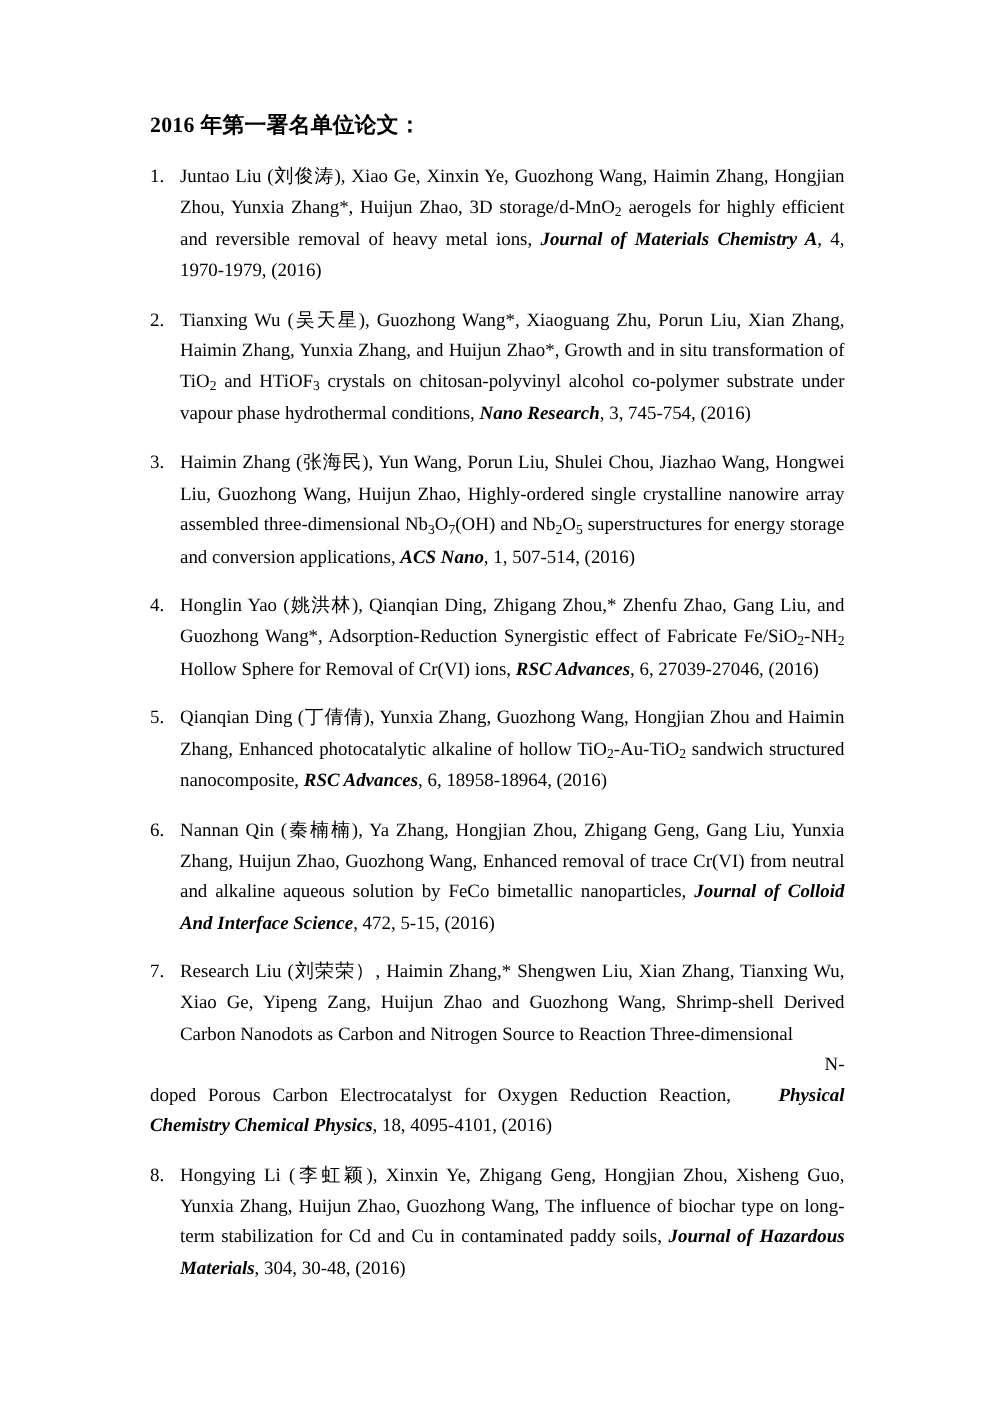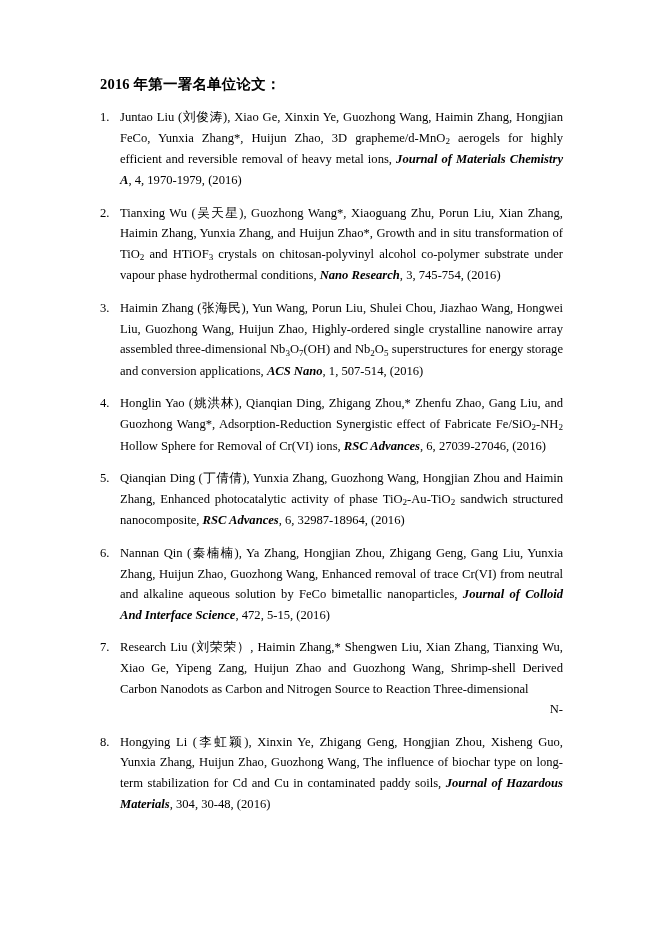--- a/index.html
+++ b/index.html
@@ -81,57 +81,61 @@
 </head>
 <body>
 
 <div class="page">
   <div class="content">
 
     <div class="doc-title">2016 年第一署名单位论文：</div>
 
     <div class="entry">
       <span class="entry-num">1.</span>
-      <span class="entry-text"><span>Juntao Liu (刘俊涛), Xiao Ge, Xinxin Ye, Guozhong Wang, Haimin Zhang, Hongjian FeCo, Yunxia Zhang*, Huijun Zhao,</span> <span>3D grapheme/d-MnO</span><sub>2</sub><span> aerogels for highly efficient and reversible removal of heavy metal ions,</span> <em class="journal">Journal of Materials Chemistry A</em><span>, 4, 1970-1979, (2016)</span></span>
+      <span class="entry-text"><span>Juntao Liu (刘俊涛), Xiao Ge, Xinxin Ye, Guozhong Wang, Haimin Zhang, Hongjian Zhou, Yunxia Zhang*, Huijun Zhao,</span> <span>3D storage/d-MnO</span><sub>2</sub><span> aerogels for highly efficient and reversible removal of heavy metal ions,</span> <em class="journal">Journal of Materials Chemistry A</em><span>, 4, 1970-1979, (2016)</span></span>
     </div>
 
     <div class="entry">
       <span class="entry-num">2.</span>
       <span class="entry-text"><span>Tianxing Wu (吴天星), Guozhong Wang*, Xiaoguang Zhu, Porun Liu, Xian Zhang, Haimin Zhang, Yunxia Zhang, and Huijun Zhao*,</span> <span>Growth and in situ transformation of TiO</span><sub>2</sub><span> and HTiOF</span><sub>3</sub><span> crystals on chitosan-polyvinyl alcohol co-polymer substrate under vapour phase hydrothermal conditions,</span> <em class="journal">Nano Research</em><span>, 3, 745-754, (2016)</span></span>
     </div>
 
     <div class="entry">
       <span class="entry-num">3.</span>
       <span class="entry-text"><span>Haimin Zhang (张海民), Yun Wang, Porun Liu, Shulei Chou, Jiazhao Wang, Hongwei Liu, Guozhong Wang, Huijun Zhao,</span> <span>Highly-ordered single crystalline nanowire array assembled three-dimensional Nb</span><sub>3</sub><span>O</span><sub>7</sub><span>(OH) and Nb</span><sub>2</sub><span>O</span><sub>5</sub><span> superstructures for energy storage and conversion applications,</span> <em class="journal">ACS Nano</em><span>, 1, 507-514, (2016)</span></span>
     </div>
 
     <div class="entry">
       <span class="entry-num">4.</span>
       <span class="entry-text"><span>Honglin Yao (姚洪林), Qianqian Ding, Zhigang Zhou,* Zhenfu Zhao, Gang Liu, and Guozhong Wang*,</span> <span>Adsorption-Reduction Synergistic effect of Fabricate Fe/SiO</span><sub>2</sub><span>-NH</span><sub>2</sub><span> Hollow Sphere for Removal of Cr(VI) ions,</span> <em class="journal">RSC Advances</em><span>, 6, 27039-27046, (2016)</span></span>
     </div>
 
     <div class="entry">
       <span class="entry-num">5.</span>
-      <span class="entry-text"><span>Qianqian Ding (丁倩倩), Yunxia Zhang, Guozhong Wang, Hongjian Zhou and Haimin Zhang,</span> <span>Enhanced photocatalytic activity of phase TiO</span><sub>2</sub><span>-Au-TiO</span><sub>2</sub><span> sandwich structured nanocomposite,</span> <em class="journal">RSC Advances</em><span>, 6, 32987-18964, (2016)</span></span>
+      <span class="entry-text"><span>Qianqian Ding (丁倩倩), Yunxia Zhang, Guozhong Wang, Hongjian Zhou and Haimin Zhang,</span> <span>Enhanced photocatalytic alkaline of hollow TiO</span><sub>2</sub><span>-Au-TiO</span><sub>2</sub><span> sandwich structured nanocomposite,</span> <em class="journal">RSC Advances</em><span>, 6, 18958-18964, (2016)</span></span>
     </div>
 
     <div class="entry">
       <span class="entry-num">6.</span>
       <span class="entry-text"><span>Nannan Qin (秦楠楠), Ya Zhang, Hongjian Zhou, Zhigang Geng, Gang Liu, Yunxia Zhang, Huijun Zhao, Guozhong Wang,</span> <span>Enhanced removal of trace Cr(VI) from neutral and alkaline aqueous solution by FeCo bimetallic nanoparticles,</span> <em class="journal">Journal of Colloid And Interface Science</em><span>, 472, 5-15, (2016)</span></span>
     </div>
 
     <div class="entry special">
       <span class="entry-num">7.</span>
       <div class="body-justified">
         <span>Research Liu (刘荣荣）, Haimin Zhang,* Shengwen Liu, Xian Zhang, Tianxing Wu, Xiao Ge, Yipeng Zang, Huijun Zhao and Guozhong Wang,</span>
         <span>Shrimp-shell Derived Carbon Nanodots as Carbon and Nitrogen Source to Reaction Three-dimensional</span>
       <span class="gap-line">
             <span></span>
             <span>N-</span>
           </span></div>
+      <div class="outdent">
+        <span>doped Porous Carbon Electrocatalyst for Oxygen Reduction Reaction,</span>
+        &nbsp;&nbsp;&nbsp;<em class="journal">Physical Chemistry Chemical Physics</em><span>, 18, 4095-4101, (2016)</span>
+      </div>
     </div>
 
     <div class="entry">
       <span class="entry-num">8.</span>
       <span class="entry-text"><span>Hongying Li (李虹颖), Xinxin Ye, Zhigang Geng, Hongjian Zhou, Xisheng Guo, Yunxia Zhang, Huijun Zhao, Guozhong Wang,</span> <span>The influence of biochar type on long-term stabilization for Cd and Cu in contaminated paddy soils,</span> <em class="journal">Journal of Hazardous Materials</em><span>, 304, 30-48, (2016)</span></span>
     </div>
 
   </div>
 </div>
 

